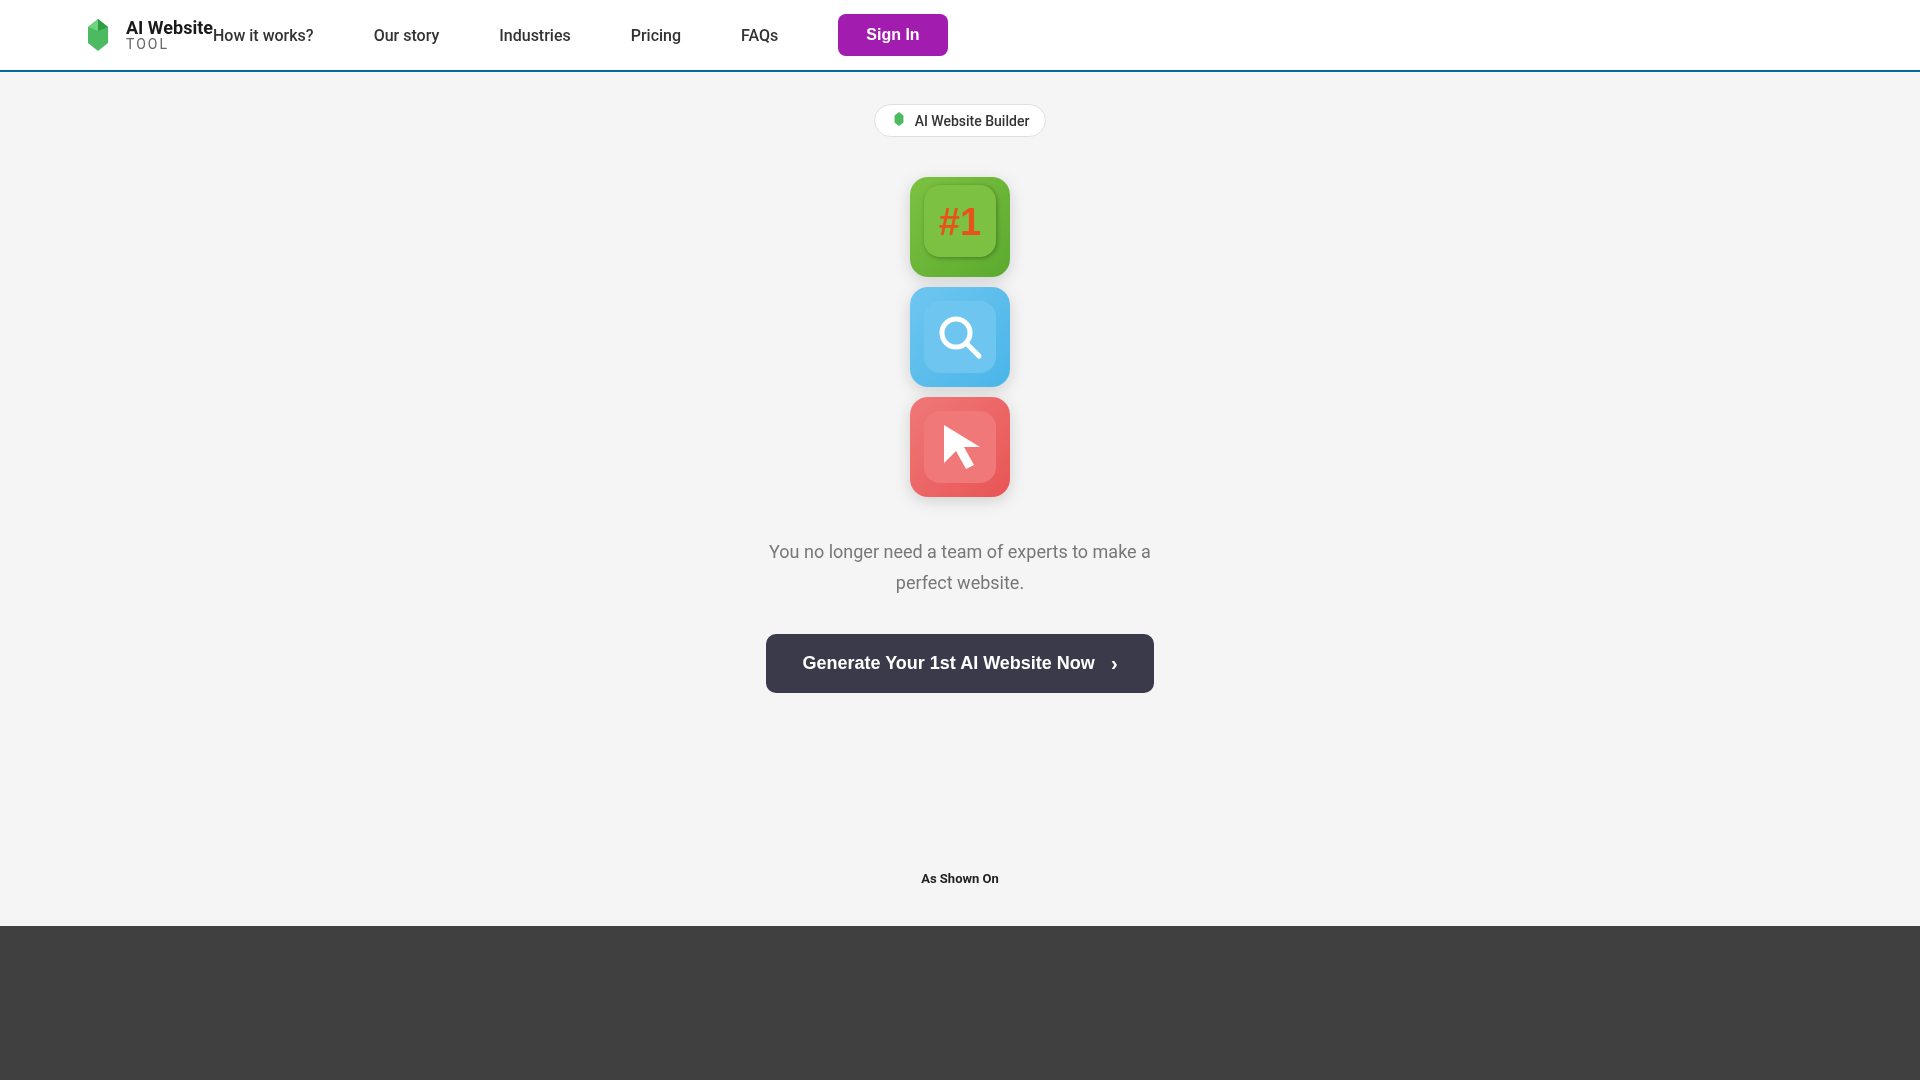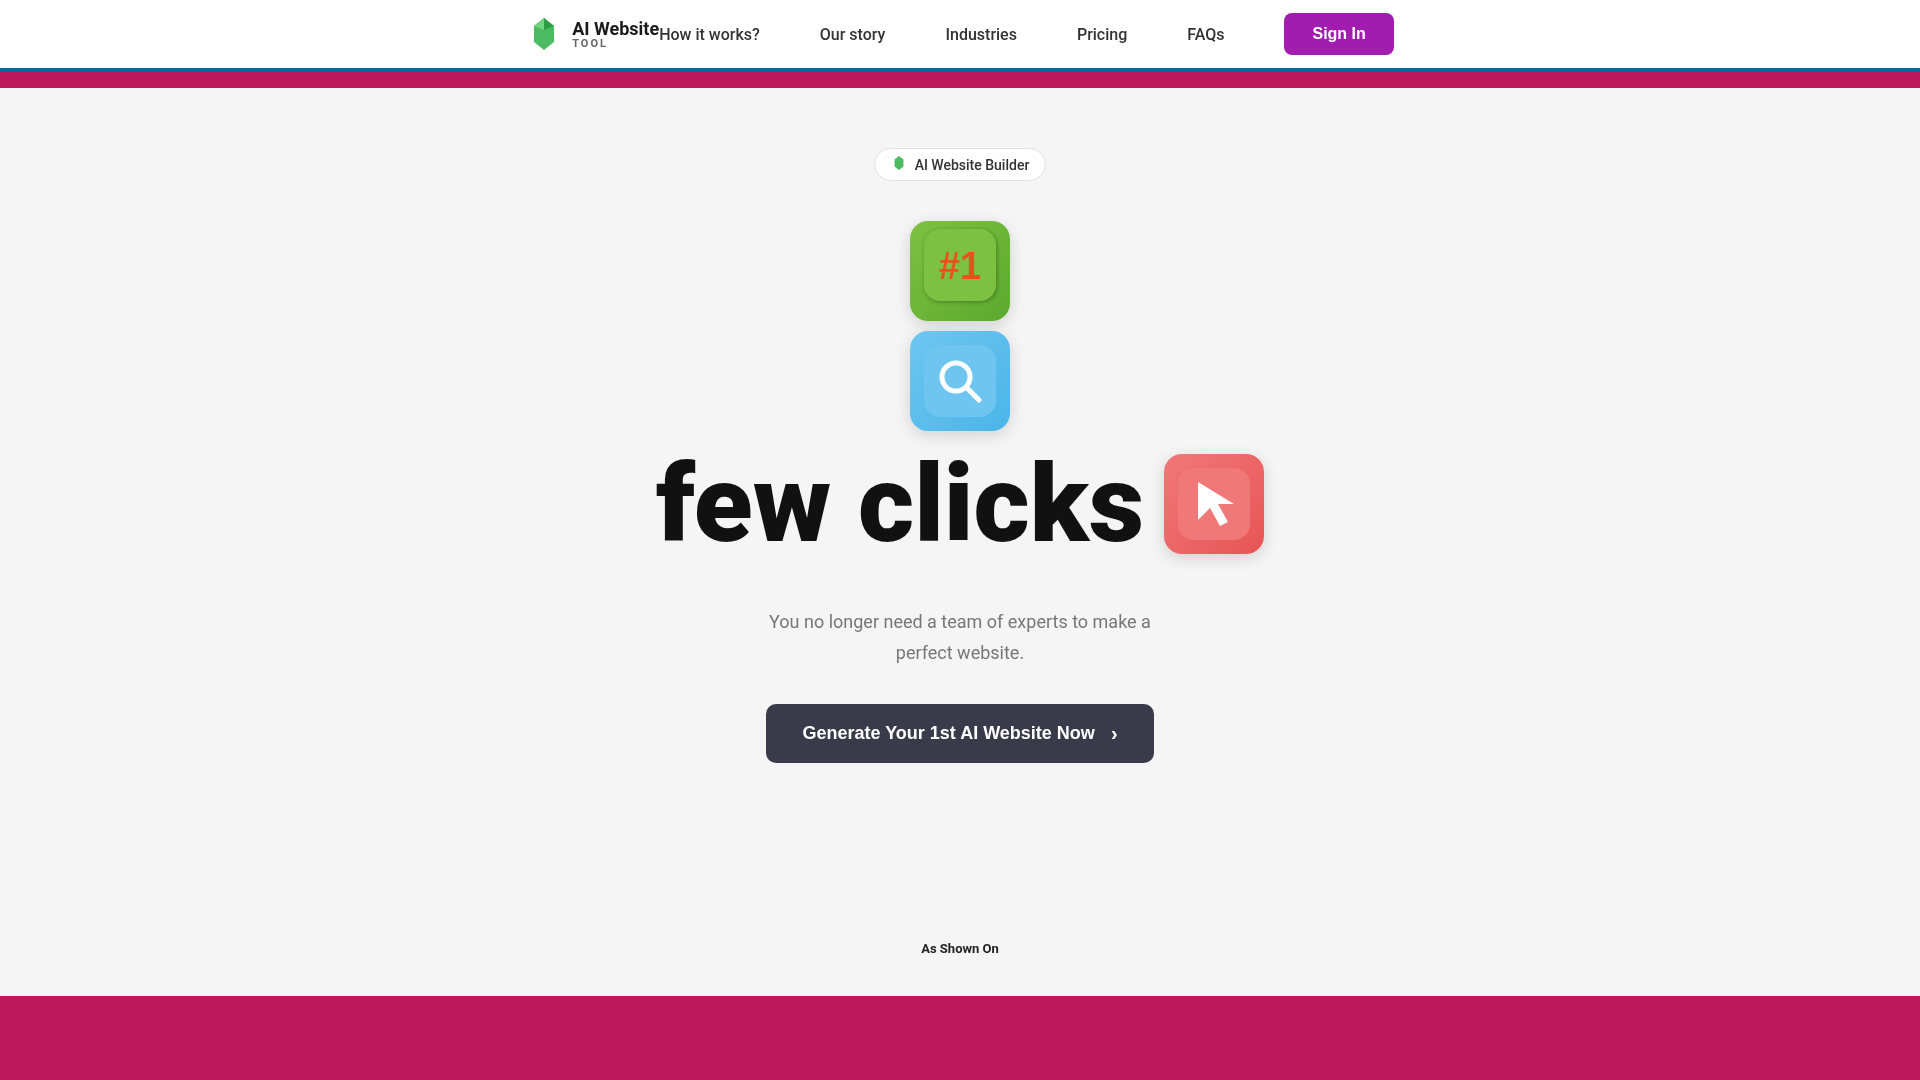--- a/index.html
+++ b/index.html
@@ -19,24 +19,24 @@
     
     header {
       position: fixed;
       top: 0;
       left: 0;
       right: 0;
       height: 72px;
       background: #ffffff;
       display: flex;
       align-items: center;
-      justify-content: center;
+      justify-content: flex-start;
       padding: 16px 80px;
       z-index: 100;
-      border-bottom: 4px solid #0369a1;
+      border-bottom: 2px solid #0369a1;
     }
 
     .logo-area {
       display: flex;
       align-items: center;
       gap: 10px;
     }
 
     .logo-icon {
       width: 36px;
@@ -49,22 +49,22 @@
       line-height: 1;
     }
 
     .logo-main {
       font-size: 18px;
       font-weight: 700;
       color: #1a1a1a;
     }
 
     .logo-sub {
-      font-size: 11px;
-      font-weight: 700;
+      font-size: 14px;
+      font-weight: 400;
       color: #666;
       letter-spacing: 2px;
       text-transform: uppercase;
     }
 
     nav {
       display: flex;
       align-items: center;
       gap: 60px;
     }
@@ -83,22 +83,22 @@
       border: none;
       padding: 12px 28px;
       border-radius: 8px;
       font-size: 16px;
       font-weight: 600;
       cursor: pointer;
     }
 
     
     main {
-      padding-top: 88px;
-      background: #be185d;
+      padding-top: 44px;
+      background: #404040;
       min-height: 1080px;
     }
 
     .hero-section {
       background: #f5f5f5;
       display: flex;
       flex-direction: column;
       align-items: center;
       padding: 60px 0 40px;
     }
@@ -268,21 +268,20 @@
       <div class="app-icon app-icon-2">
         <svg width="72" height="72" viewBox="0 0 72 72" fill="none">
           <rect width="72" height="72" rx="16" fill="#6EC6F0"></rect>
           <circle cx="32" cy="32" r="14" stroke="white" stroke-width="5" fill="none"></circle>
           <line x1="42" y1="42" x2="55" y2="55" stroke="white" stroke-width="5" stroke-linecap="round"></line>
         </svg>
       </div>
     </div>
 
     <div class="headline-row">
-      <span style="font-size:108px; font-weight:900; color:#111;">few clicks</span>
       <div class="app-icon app-icon-3">
         <svg width="72" height="72" viewBox="0 0 72 72" fill="none">
           <rect width="72" height="72" rx="16" fill="#F07878"></rect>
           <polygon points="20,14 20,52 32,40 42,58 50,54 40,36 56,36" fill="white"></polygon>
         </svg>
       </div>
     </div>
 
     <p class="hero-subtitle">
       <span>You no longer need a team of experts to make a</span><br>

